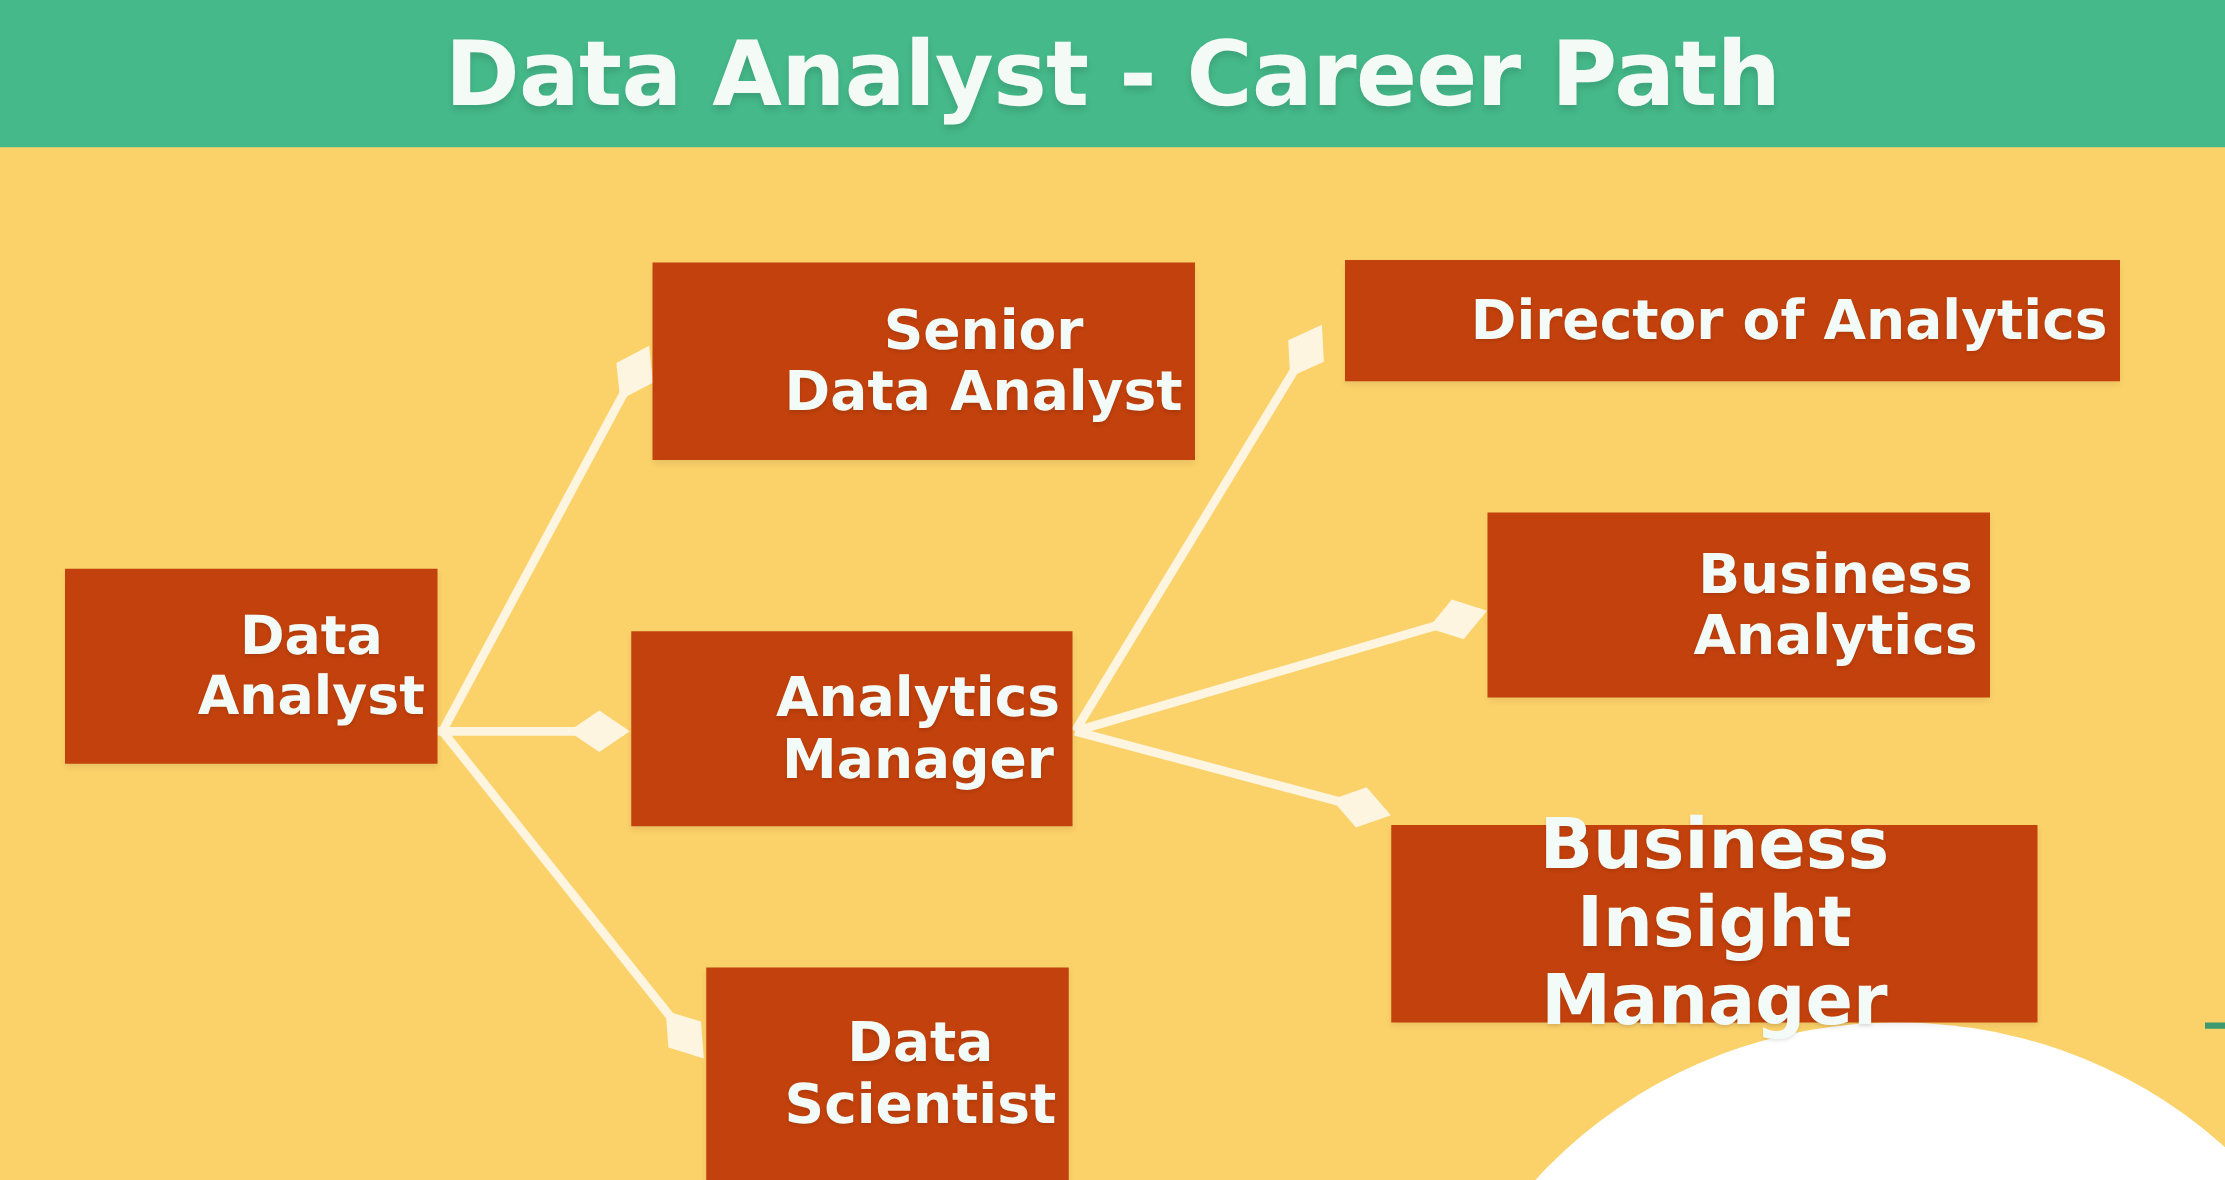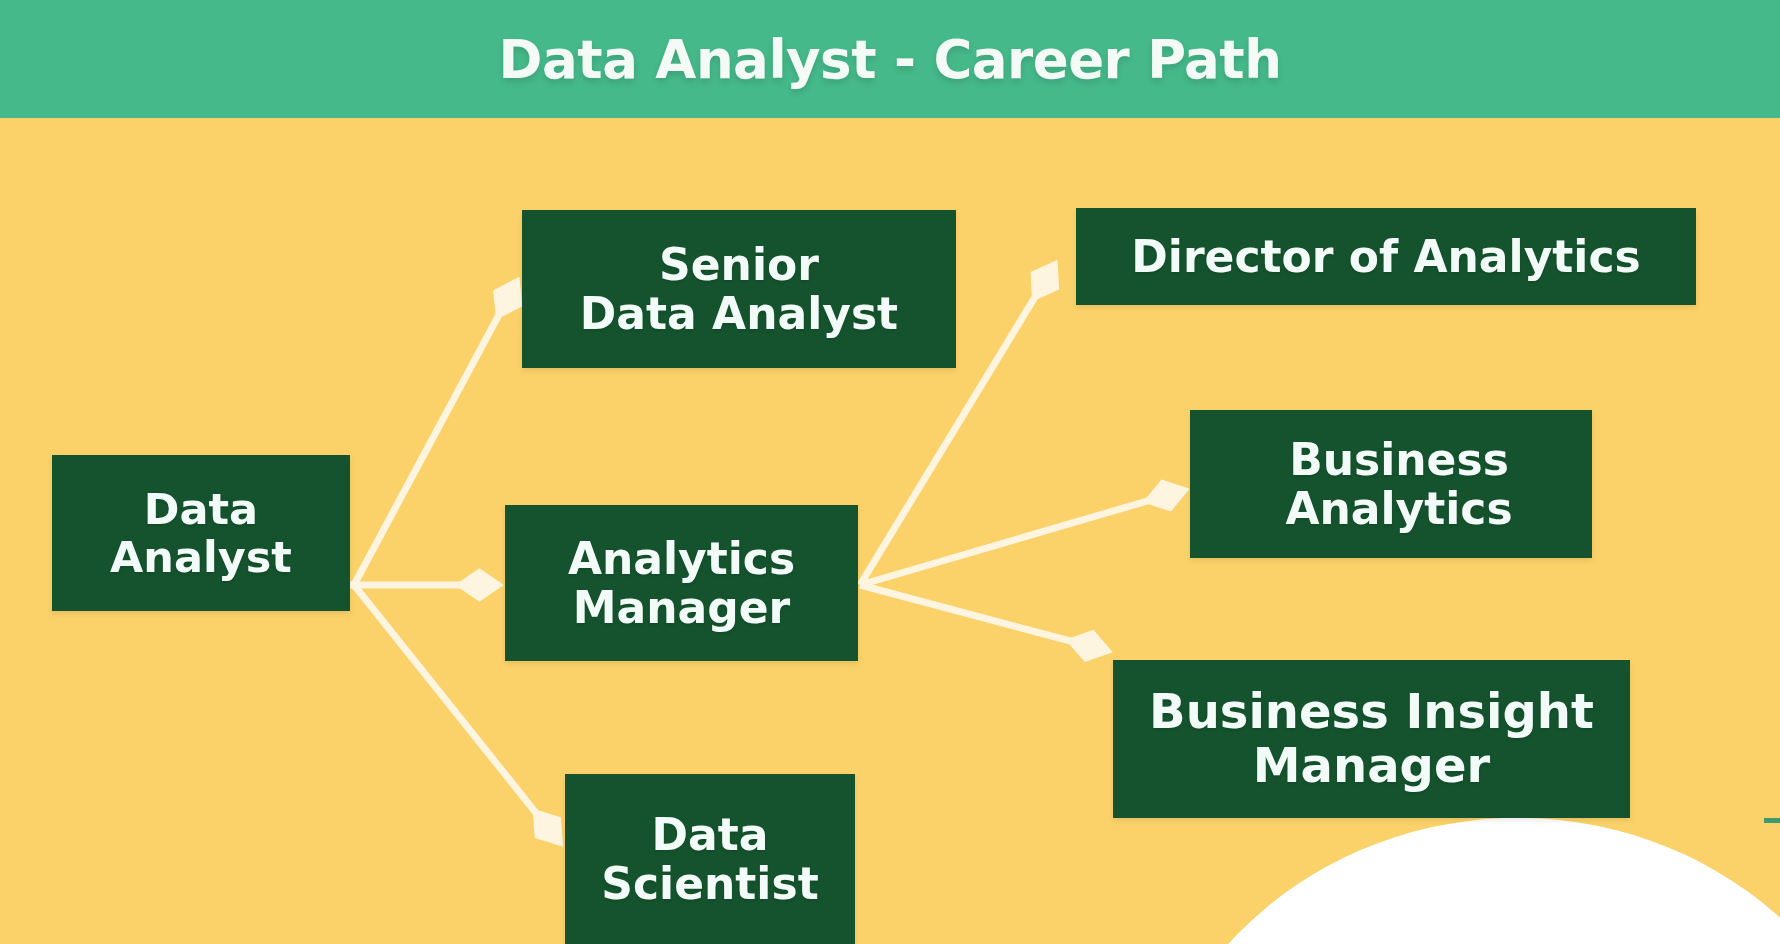--- a/index.html
+++ b/index.html
@@ -13,21 +13,21 @@
   #stage{position:absolute;left:0;top:0;width:1780px;height:944px;overflow:hidden;}
 
   
   .banner{
     position:absolute;left:0;top:0;width:1780px;height:118px;
     background:#45b98a;
     display:flex;align-items:center;justify-content:center;
   }
   .banner-title{
     color:#f4fbf7;
-    font-size:53px;
+    font-size:72px;
     font-weight:700;
     letter-spacing:-0.5px;
     line-height:1;
     text-shadow:0 4px 6px rgba(0,0,0,0.12);
     white-space:nowrap;
   }
 
   
   .canvas{
     position:absolute;left:0;top:118px;width:1780px;height:826px;
@@ -47,22 +47,22 @@
   .edge-line{
     position:absolute;right:0;top:700px;width:16px;height:5px;background:#3d9a6e;
   }
 
   
   .links{position:absolute;left:0;top:0;width:1780px;height:826px;}
 
   
   .node{
     position:absolute;
-    background:#14532d;
-    display:flex;align-items:center;justify-content:center;
+    background:#c2410c;
+    display:flex;align-items:center;justify-content:flex-end;
     text-align:center;
     box-sizing:border-box;
     box-shadow:0 3px 5px rgba(0,0,0,0.08);
   }
   .node span{
     color:#f2fbf7;
     font-weight:700;
     line-height:1.12;
     text-shadow:0 2px 3px rgba(0,0,0,0.10);
     display:block;
@@ -80,21 +80,21 @@
   #node-director-of-analytics      {left:1060px; top:90px;  width:620px; height:97px;margin-left:16px;}
   #node-director-of-analytics span {font-size:44px;}
 
   #node-analytics-manager      {left:505px; top:387px; width:353px; height:156px;}
   #node-analytics-manager span {font-size:44px;}
 
   #node-business-analytics      {left:1190px; top:292px; width:402px; height:148px;padding-left:16px;}
   #node-business-analytics span {font-size:44px;}
 
   #node-business-insight-manager      {left:1113px; top:542px; width:517px; height:158px;}
-  #node-business-insight-manager span {font-size:48px;}
+  #node-business-insight-manager span {font-size:56px;}
 
   #node-data-scientist      {left:565px; top:656px; width:290px; height:170px;}
   #node-data-scientist span {font-size:44px;}
 </style>
 </head>
 <body>
 
 <div id="stage">
 
   <div class="banner">

